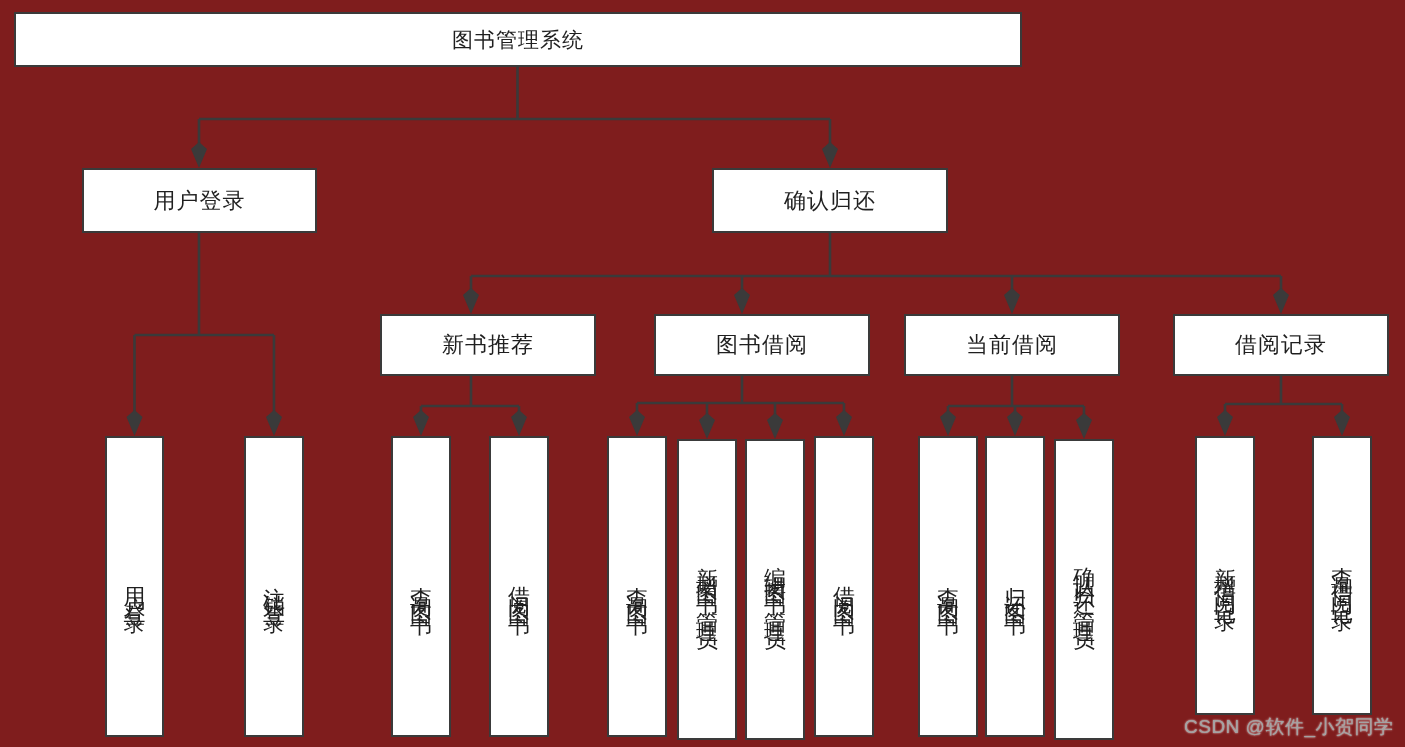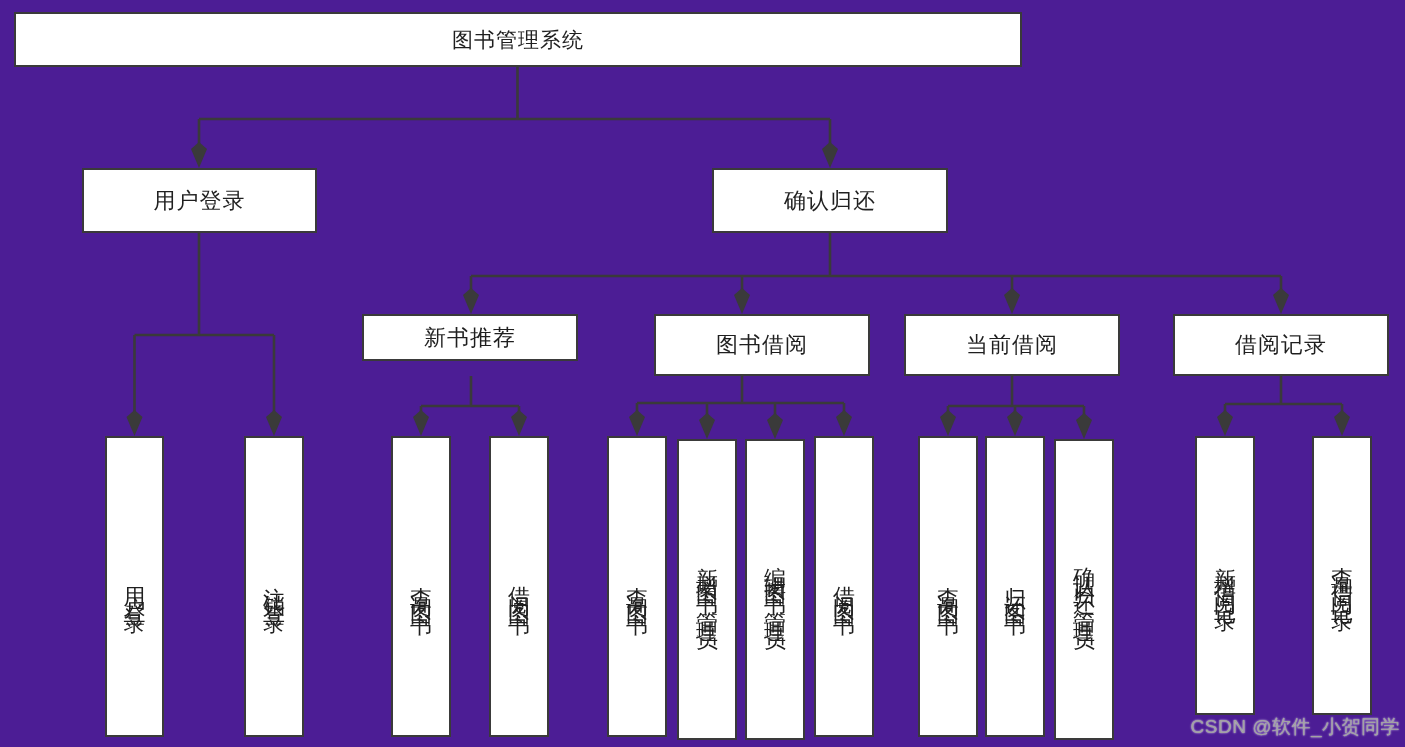--- a/index.html
+++ b/index.html
@@ -1,21 +1,21 @@
 <!DOCTYPE html>
 <html><head>
 <meta charset="utf-8">
 <style>
   html,body{margin:0;padding:0;background:#ffffff;}
   body{
     width:1405px;height:747px;
     font-family:"Liberation Sans",sans-serif;
     color:#1f1f1f;
   }
-  .diagram{position:relative;width:1405px;height:747px;background:#4c1d95;overflow:hidden;}
+  .diagram{position:relative;width:1405px;height:747px;background:#7f1d1d;overflow:hidden;}
   svg.wires{position:absolute;left:0;top:0;z-index:0;}
   .box{
     position:absolute;box-sizing:border-box;z-index:1;
     border:2.5px solid #3a3a3a;background:#ffffff;
     display:flex;align-items:center;justify-content:center;
   }
   .hbox{font-size:22px;letter-spacing:1px;}
   .root{font-size:21px;}
   .vbox span{
     writing-mode:vertical-rl;
@@ -24,21 +24,20 @@
     letter-spacing:9px;
     line-height:1;
     white-space:nowrap;
   }
   .watermark{
     position:absolute;z-index:2;
     left:1184px;top:714px;width:216px;
     font-size:19px;letter-spacing:0.5px;
     color:#a3a3a3;white-space:nowrap;
     text-shadow:0 0 2px rgba(255,255,255,0.9);
-    text-align:right;
   }
 </style>
 </head>
 <body>
 
 <div class="diagram">
 
   <svg class="wires" width="1405" height="747" viewBox="0 0 1405 747">
     <g fill="none" stroke="#3a3a3a" stroke-width="2.6">
 
@@ -77,21 +76,21 @@
         <polygon points="1225,436 1217,417 1225,410 1233,417" fill="#3a3a3a"></polygon>
         <polygon points="1342,436 1334,417 1342,410 1350,417" fill="#3a3a3a"></polygon>
       </g>
   </svg>
 
   <div class="box hbox root" style="left:14px;top:12px;width:1008px;height:55px;">图书管理系统</div>
 
   <div class="box hbox" style="left:82px;top:168px;width:235px;height:65px;">用户登录</div>
   <div class="box hbox" style="left:712px;top:168px;width:236px;height:65px;">确认归还</div>
 
-  <div class="box hbox" style="left:362px;top:314px;width:216px;height:47px;text-align:right;">新书推荐</div>
+  <div class="box hbox" style="left:380px;top:314px;width:216px;height:62px;text-align:right;">新书推荐</div>
   <div class="box hbox" style="left:634px;top:314px;width:216px;height:62px;margin-left:20px;">图书借阅</div>
   <div class="box hbox" style="left:904px;top:314px;width:216px;height:62px;">当前借阅</div>
   <div class="box hbox" style="left:1173px;top:314px;width:216px;height:62px;">借阅记录</div>
 
   <div class="box vbox" style="left:105px;top:436px;width:59px;height:301px;">
     <span>用户登录</span>
   </div>
   <div class="box vbox" style="left:244px;top:436px;width:60px;height:301px;">
     <span>注销登录</span>
   </div>

